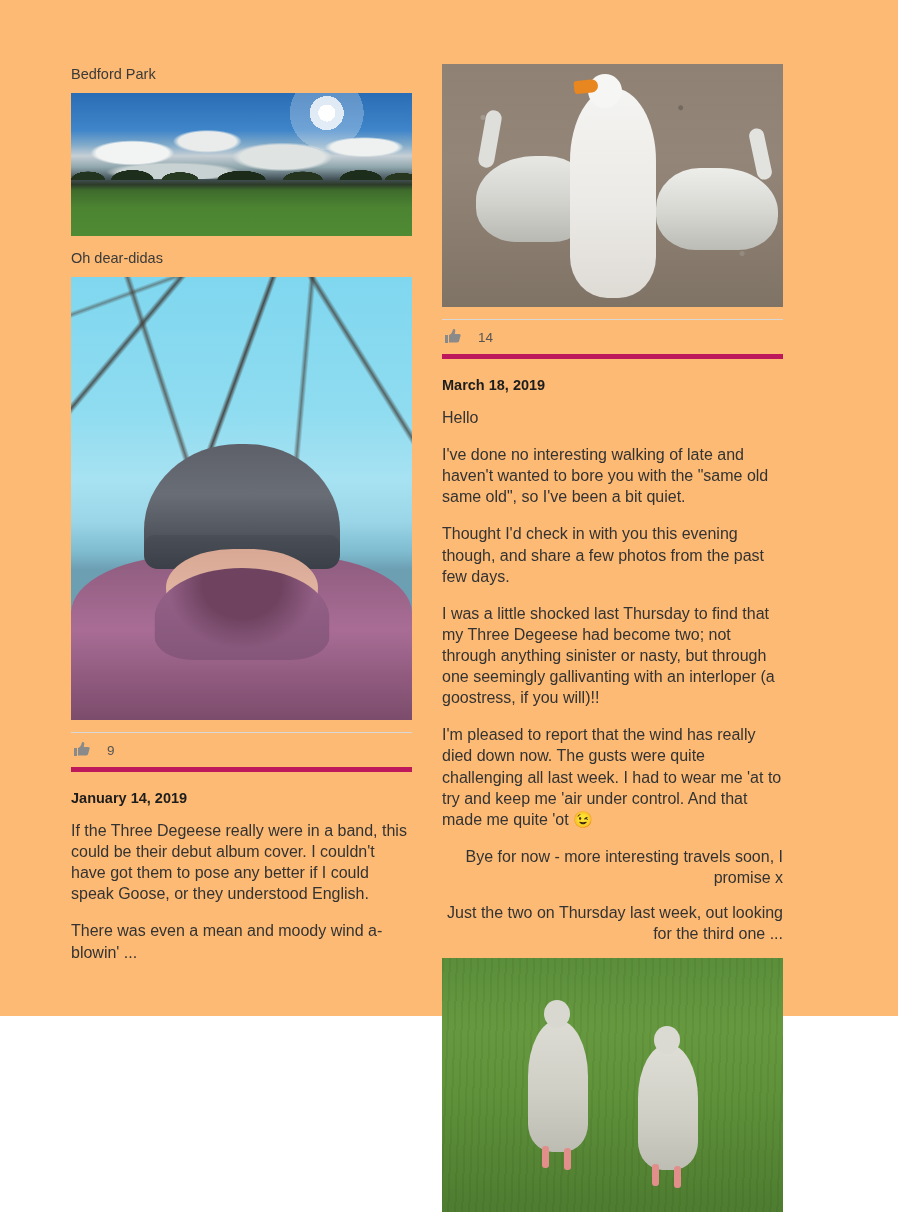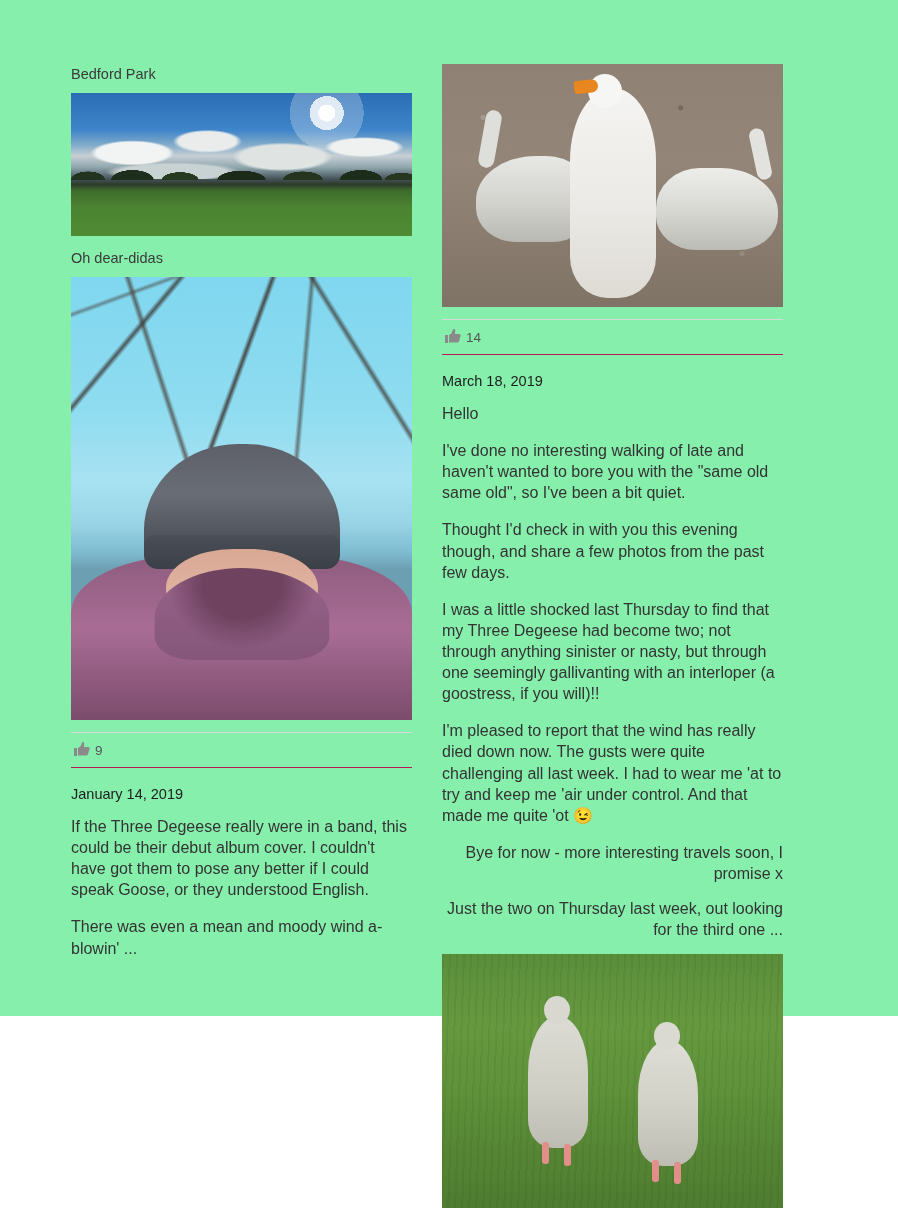--- a/index.html
+++ b/index.html
@@ -14,21 +14,21 @@
     position: relative;
     font-family: "Liberation Sans", sans-serif;
     color: #2c2c2c;
     overflow: hidden;
   }
   .page {
     position: absolute;
     left: 0; top: 0;
     width: 898px;
     height: 1016px;
-    background: #86efac;
+    background: #fdba74;
   }
   .columns {
     position: absolute;
     left: 71px;
     top: 64px;
     width: 756px;
     display: flex;
     gap: 30px;
   }
   .col {
@@ -218,41 +218,41 @@
   }
   .photo-grass .g2::before {
     content:""; position: absolute; left: 16px; top: -18px;
     width: 26px; height: 28px; background: #dadad2; border-radius: 50%;
   }
   .photo-grass .leg { position: absolute; width: 7px; height: 22px; background: #e28f8c; border-radius: 3px; }
   
   .likes {
     width: 341px;
     border-top: 1px solid #d8d8d8;
-    border-bottom: 1px solid #be185d;
+    border-bottom: 5px solid #be185d;
     padding: 8px 2px;
     display: flex;
     align-items: center;
-    gap: 0;
+    gap: 12px;
     margin-bottom: 18px;
   }
   .likes .thumb {
     width: 22px; height: 18px;
     display: inline-block;
     color: #7b7b7b;
     line-height: 1;
     font-size: 16px;
   }
   .likes .count {
     font-size: 13.5px;
     color: #555;
   }
   .date-head {
     font-size: 14.5px;
-    font-weight: normal;
+    font-weight: bold;
     color: #1d1d1d;
     margin: 6px 0 14px 0;
   }
   p.body {
     font-size: 16px;
     line-height: 1.32;
     color: #333;
     margin: 0 0 16px 0;
   }
   p.body.tight { margin-bottom: 14px; text-align: right; }

